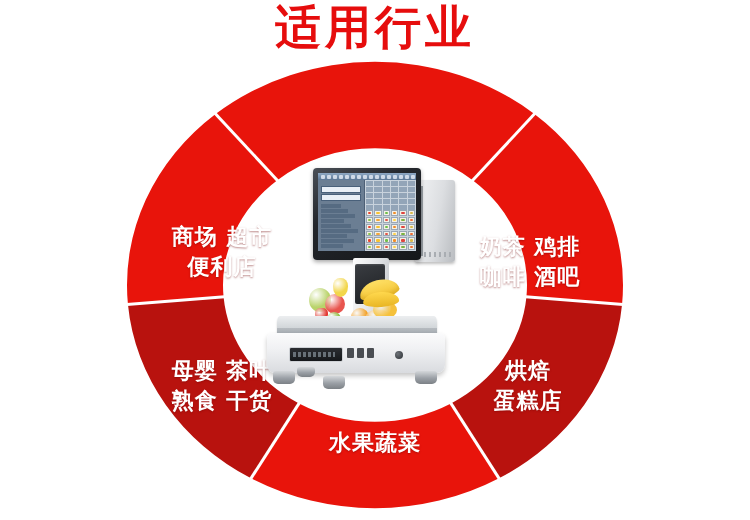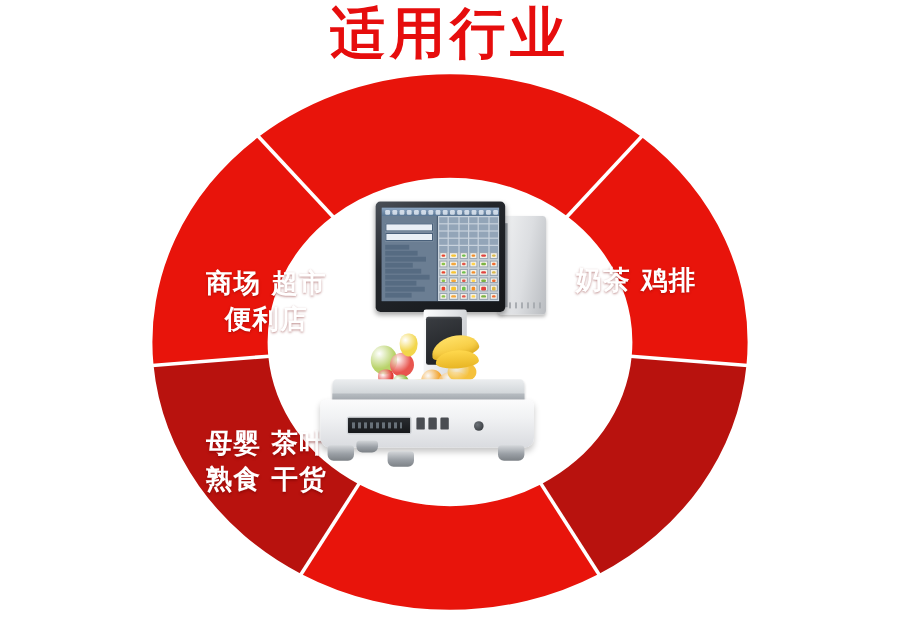--- a/index.html
+++ b/index.html
@@ -173,24 +173,30 @@
        L 167.296283327646 130.20512018132382 A 152 136.8 0 0 0 113.57840589005468 246.9229056078797 Z" fill="#e8140b"></path>
           <line x1="167.93907093733256" y1="130.9711646244428" x2="104.9458851880517" y2="63.25283585272513" stroke="#ffffff" stroke-width="3"></line>
           <line x1="362.06092906266747" y1="130.9711646244428" x2="425.0541148119483" y2="63.25283585272513" stroke="#ffffff" stroke-width="3"></line>
           <line x1="415.4253994118536" y1="246.835749865132" x2="513.0524798248447" y2="254.54031752402497" stroke="#ffffff" stroke-width="3"></line>
           <line x1="340.5" y1="352.60624983392677" x2="389.5" y2="429.16289552847115" stroke="#ffffff" stroke-width="3"></line>
           <line x1="189.50000000000003" y1="352.60624983392677" x2="140.50000000000006" y2="429.16289552847115" stroke="#ffffff" stroke-width="3"></line>
           <line x1="114.57460058814641" y1="246.83574986513204" x2="16.947520175155347" y2="254.54031752402506" stroke="#ffffff" stroke-width="3"></line>
         </g>
     </svg>
 
-    <div class="seg-label" style="left: 335px; top: 170px; width: 170px;">
+    <div class="seg-label" style="left: 335px; top: 182px; width: 170px;">
       <span>奶茶 鸡排</span>
+      <span class="l2">咖啡 酒吧</span>
+    </div>
+    <div class="seg-label" style="left: 333px; top: 306px; width: 170px;">
+      <span>烘焙</span>
+      <span class="l2">蛋糕店</span>
     </div>
     <div class="seg-label" style="left: 180px; top: 378px; width: 170px;">
+      <span class="l2">水果蔬菜</span>
     </div>
     <div class="seg-label" style="left: 27px; top: 306px; width: 170px;">
       <span>母婴 茶叶</span>
       <span class="l2">熟食 干货</span>
     </div>
     <div class="seg-label" style="left: 27px; top: 172px; width: 170px;">
       <span>商场 超市</span>
       <span class="l2">便利店</span>
     </div>
   </div>

